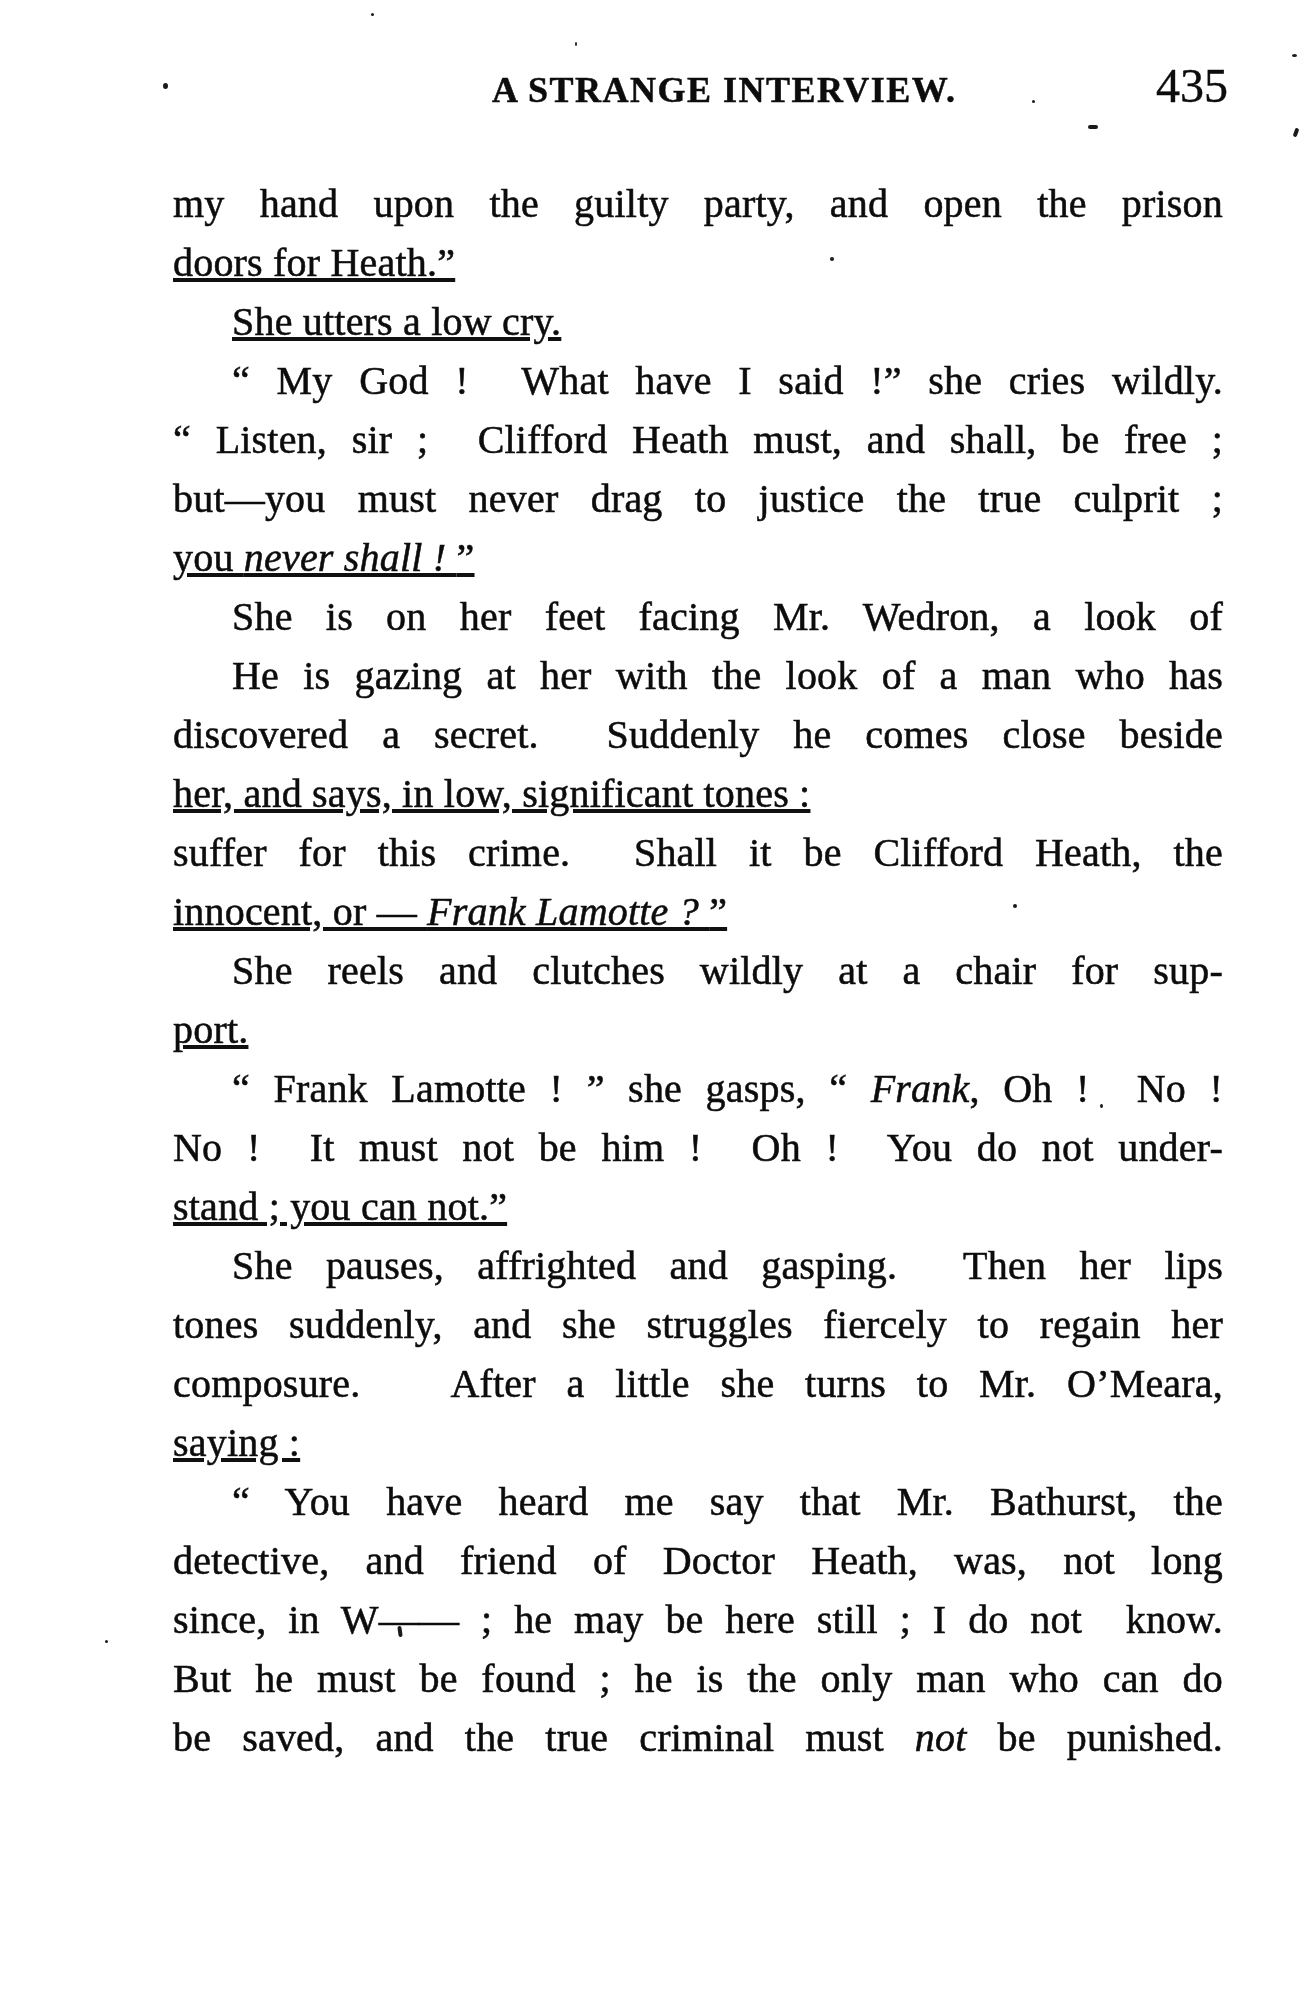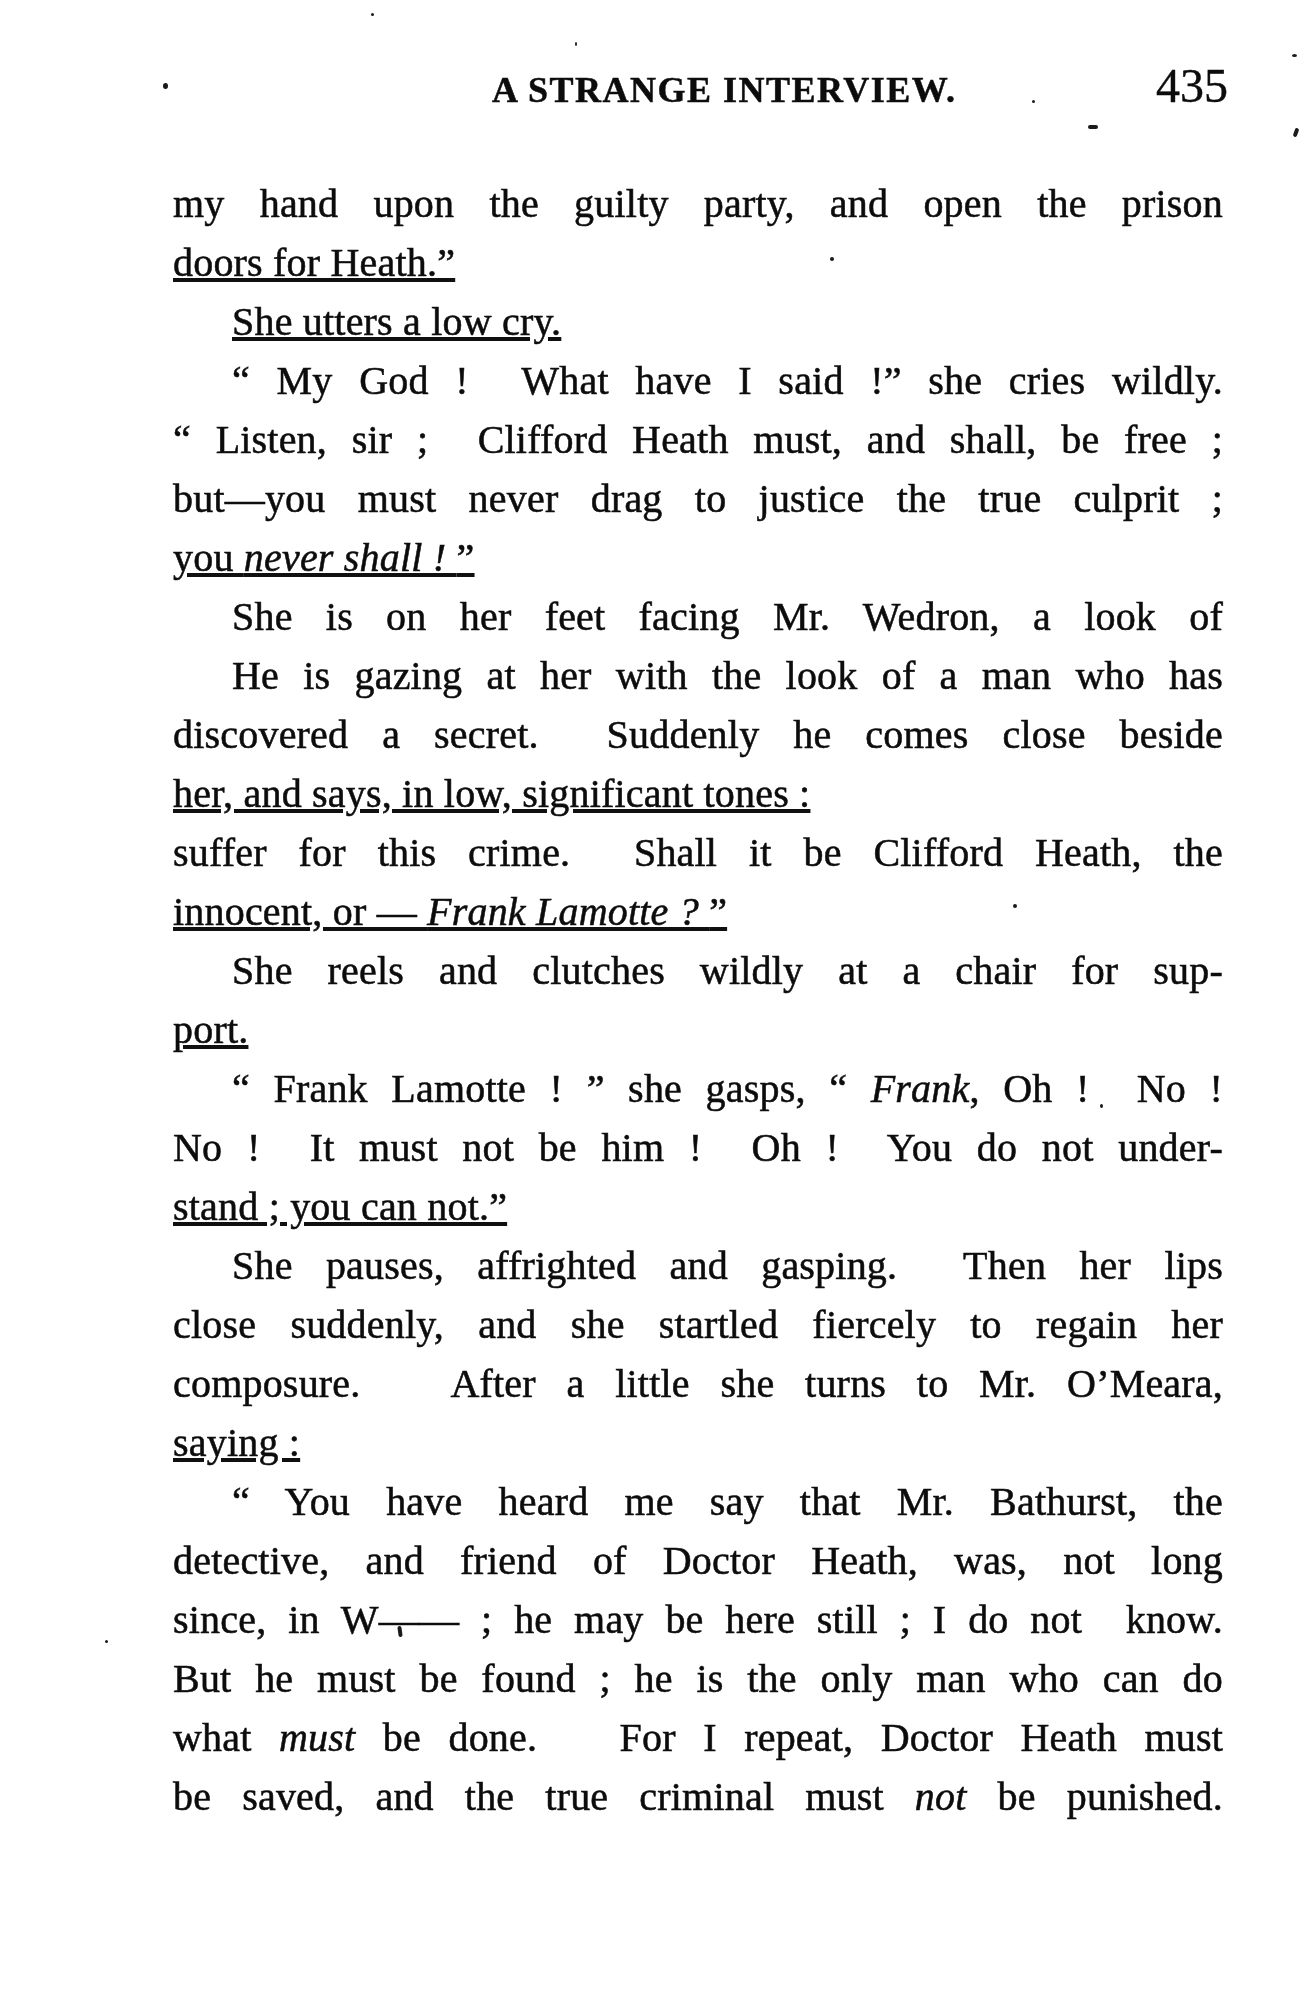--- a/index.html
+++ b/index.html
@@ -74,28 +74,27 @@
     <div class="line"><span>discovered a secret.  Suddenly he comes close beside</span></div>
     <div class="line last"><span>her, and says, in low, significant tones :</span></div>
     <div class="line"><span>suffer for this crime.  Shall it be Clifford Heath, the</span></div>
     <div class="line last"><span>innocent, or — </span><span class="it">Frank Lamotte ? </span><span>”</span></div>
     <div class="line indent"><span>She reels and clutches wildly at a chair for sup-</span></div>
     <div class="line last"><span>port.</span></div>
     <div class="line indent"><span>“ Frank Lamotte ! ” she gasps, “ </span><span class="it">Frank</span><span>, Oh !  No !</span></div>
     <div class="line"><span>No !  It must not be him !  Oh !  You do not under-</span></div>
     <div class="line last"><span>stand ; you can not.”</span></div>
     <div class="line indent"><span>She pauses, affrighted and gasping.  Then her lips</span></div>
-    <div class="line"><span>close suddenly, and she startled fiercely to regain her</span></div>
+    <div class="line"><span>tones suddenly, and she struggles fiercely to regain her</span></div>
     <div class="line"><span>composure.   After a little she turns to Mr. O’Meara,</span></div>
     <div class="line last"><span>saying :</span></div>
     <div class="line indent"><span>“ You have heard me say that Mr. Bathurst, the</span></div>
     <div class="line"><span>detective, and friend of Doctor Heath, was, not long</span></div>
     <div class="line"><span>since, in W—— ; he may be here still ; I do not  know.</span></div>
     <div class="line"><span>But he must be found ; he is the only man who can do</span></div>
-    <div class="line"><span>what </span><span class="it">must</span><span> be done.   For I repeat, Doctor Heath must</span></div>
     <div class="line"><span>be saved, and the true criminal must </span><span class="it">not</span><span> be punished.</span></div>
   </div>
 
 <div class="speckle" style="left:163px; top:83px; width:5px; height:6px;"></div>
 <div class="speckle" style="left:371px; top:13px; width:3px; height:3px;"></div>
 <div class="speckle" style="left:575px; top:42px; width:2px; height:4px;"></div>
 <div class="speckle" style="left:1032px; top:100px; width:3px; height:3px;"></div>
 <div class="speckle" style="left:1088px; top:125px; width:10px; height:4px; border-radius:2px;"></div>
 <div class="speckle" style="left:1292px; top:54px; width:5px; height:3px;"></div>
 <div class="speckle" style="left:1294px; top:128px; width:4px; height:9px; transform:rotate(20deg); border-radius:2px;"></div>

